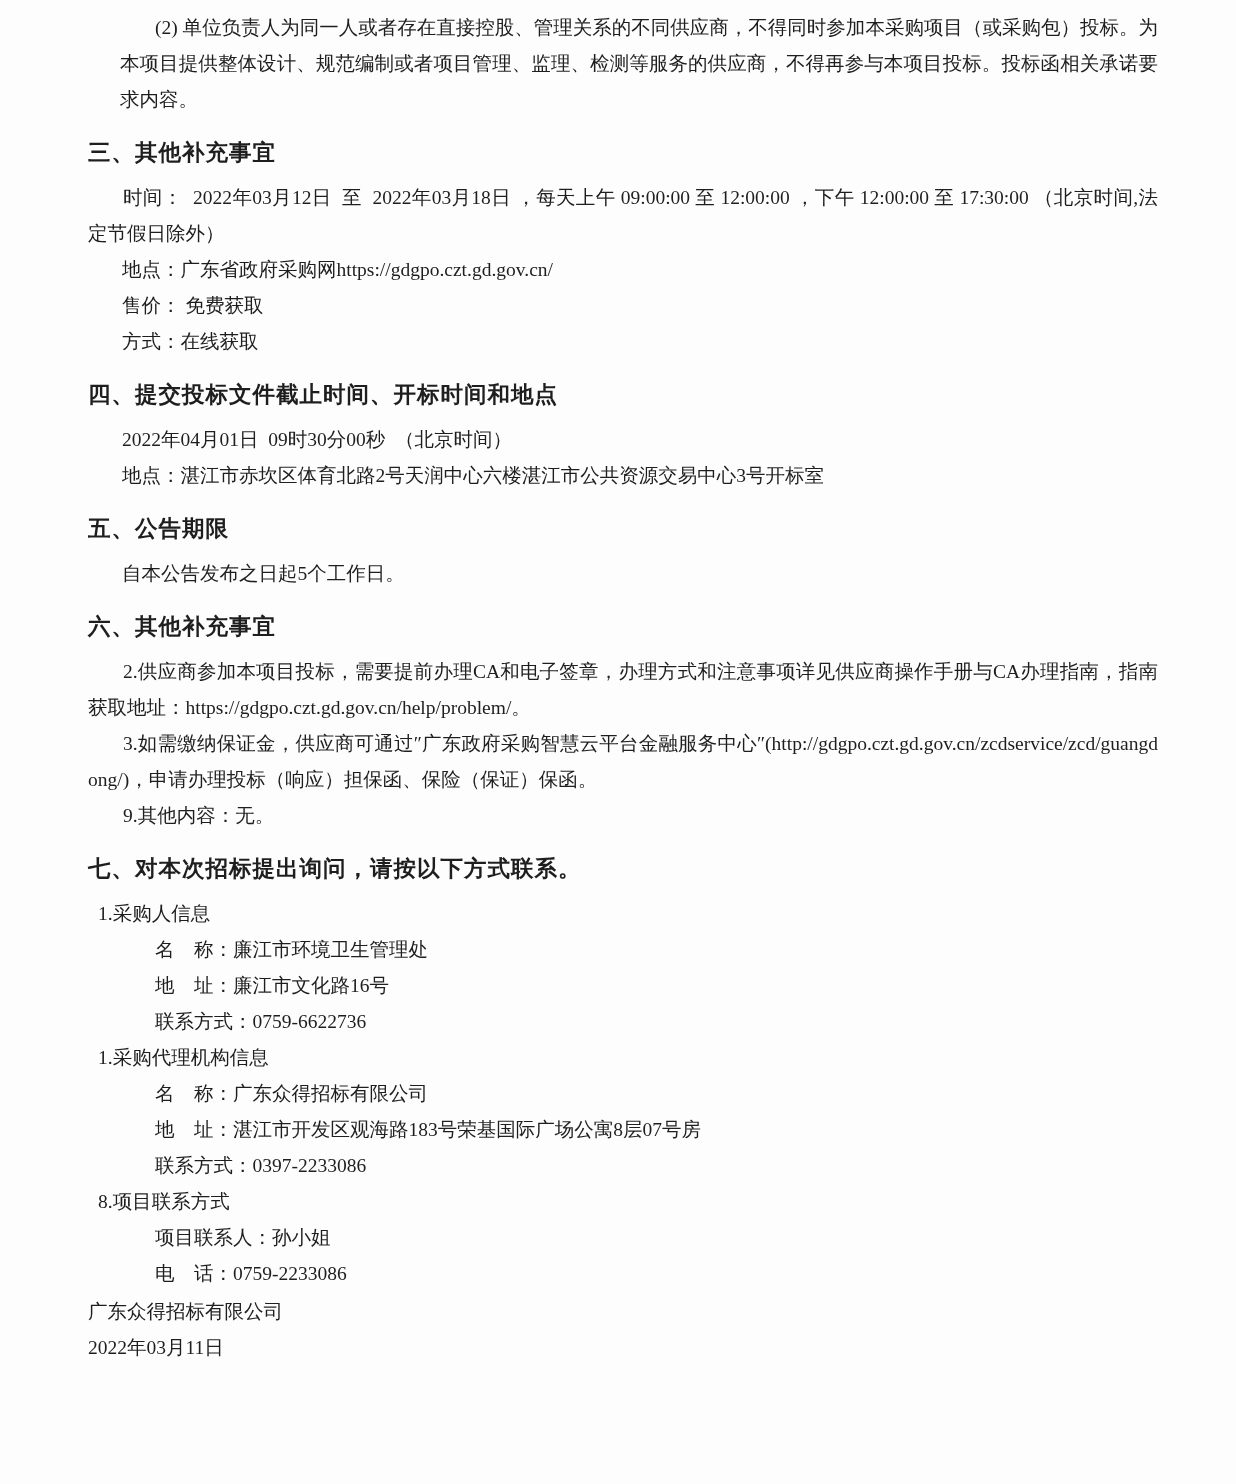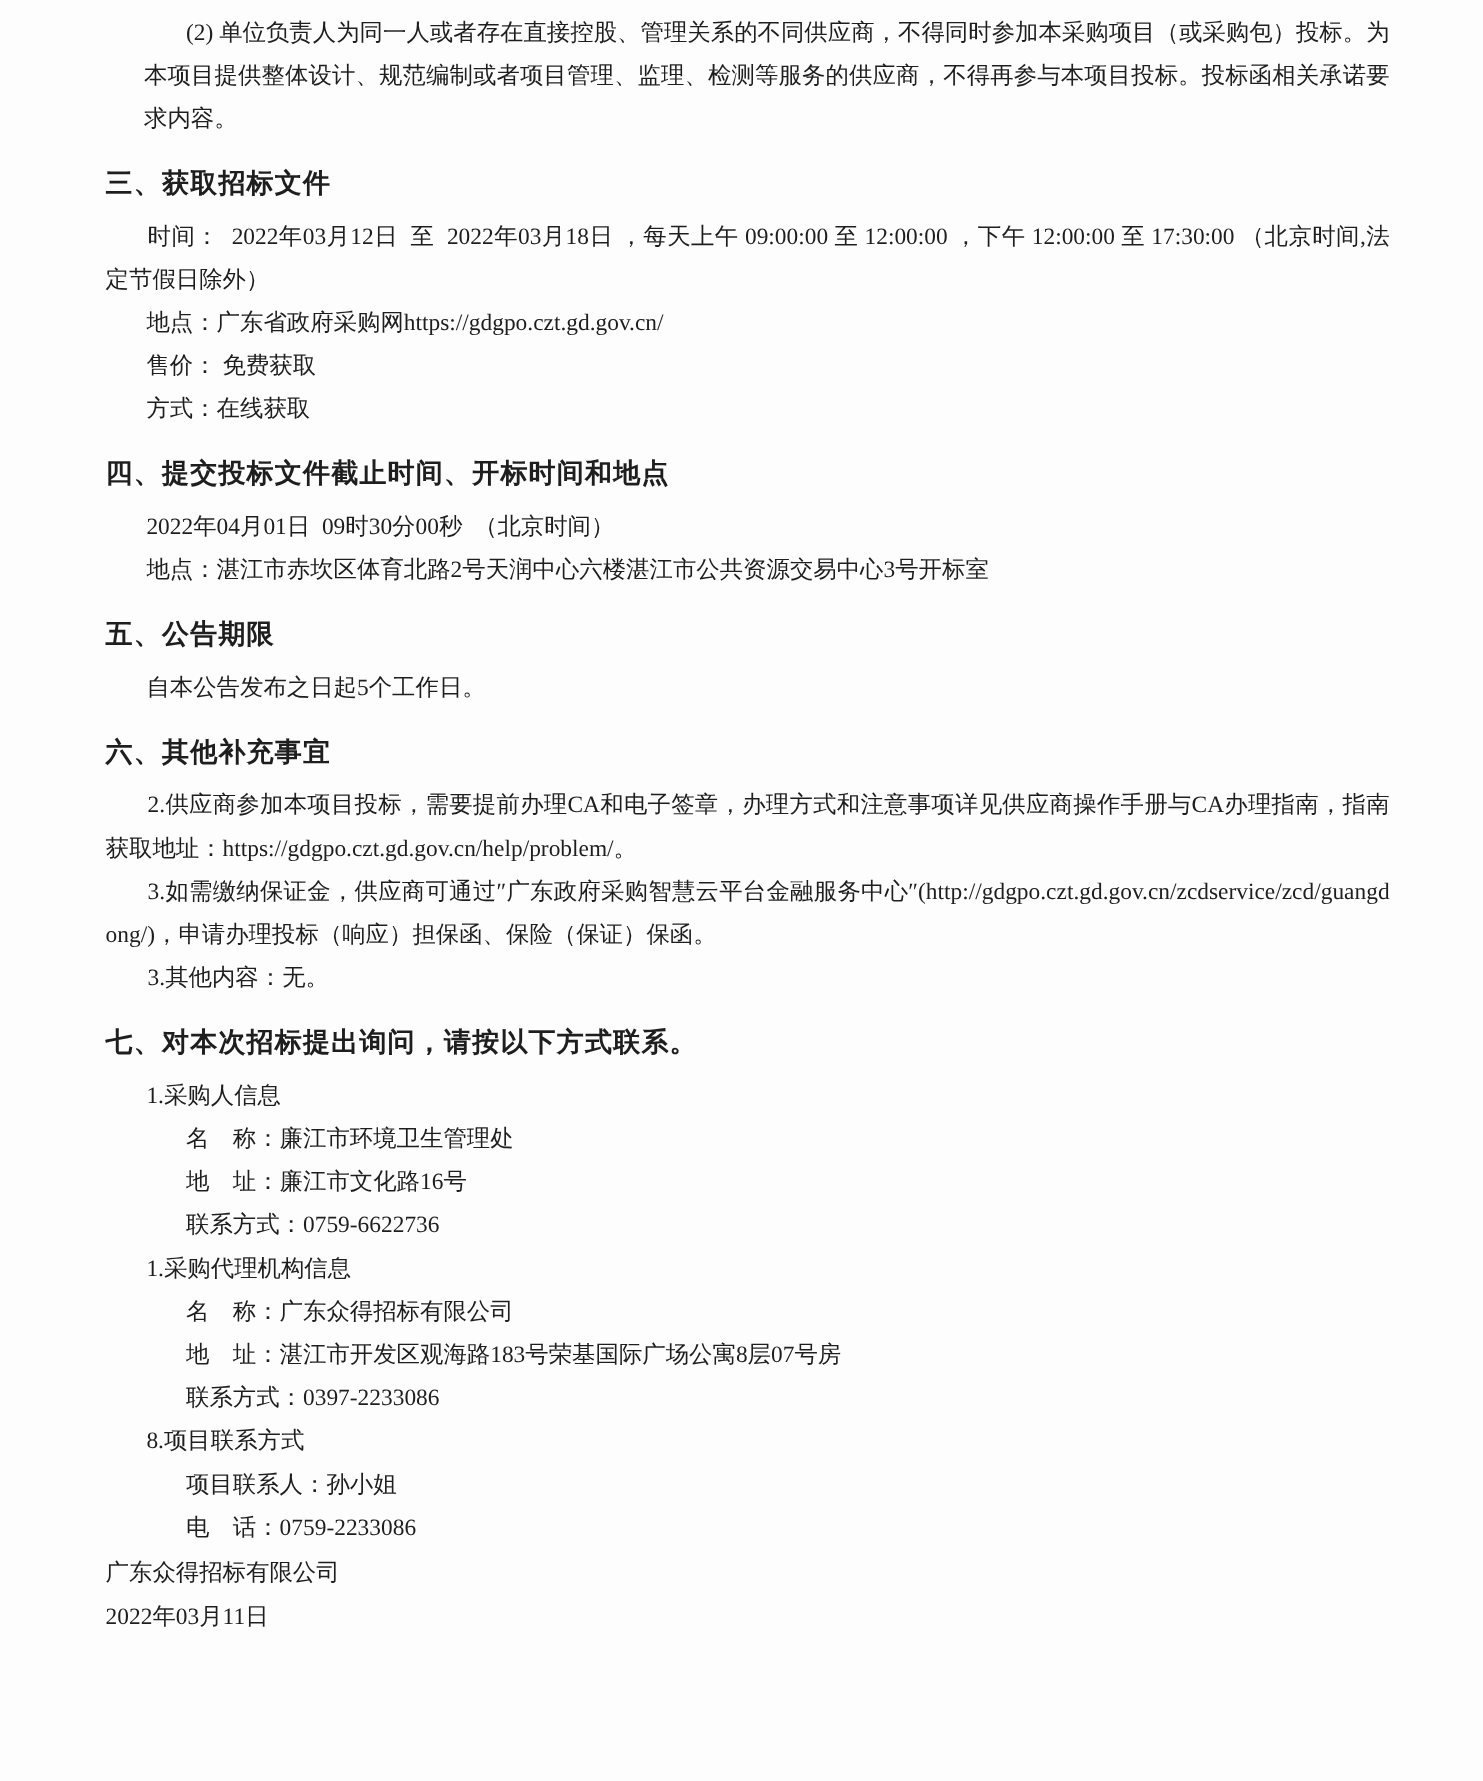--- a/index.html
+++ b/index.html
@@ -28,21 +28,21 @@
   
   .ti {
     text-indent: 35px;
   }
   
   .info {
     margin-left: 34px;
   }
   
   .sub {
-    margin-left: 34px;
+    margin-left: 10px;
   }
   
   .detail {
     margin-left: 67px;
   }
   .heading {
     font-size: 22.5px;
     font-weight: bold;
     line-height: 40px;
     margin-top: 15px;
@@ -59,37 +59,37 @@
     word-break: keep-all;
   }
 </style>
 </head>
 <body>
 
 <div>
 
   <p class="para clause">(2) 单位负责人为同一人或者存在直接控股、管理关系的不同供应商，不得同时参加本采购项目（或采购包）投标。为本项目提供整体设计、规范编制或者项目管理、监理、检测等服务的供应商，不得再参与本项目投标。投标函相关承诺要求内容。</p>
 
-  <h2 class="heading">三、获取招标文件</h2>
+  <h2 class="heading">三、其他补充事宜</h2>
   <p class="para ti">时间：  2022年03月12日  至  2022年03月18日 ，每天上午 09:00:00 至 12:00:00 ，下午 12:00:00 至 17:30:00 （北京时间,法定节假日除外）</p>
   <p class="para info">地点：广东省政府采购网https://gdgpo.czt.gd.gov.cn/</p>
   <p class="para info">售价： 免费获取</p>
   <p class="para info">方式：在线获取</p>
 
   <h2 class="heading">四、提交投标文件截止时间、开标时间和地点</h2>
   <p class="para info">2022年04月01日  09时30分00秒  （北京时间）</p>
   <p class="para info">地点：湛江市赤坎区体育北路2号天润中心六楼湛江市公共资源交易中心3号开标室</p>
 
   <h2 class="heading">五、公告期限</h2>
   <p class="para info">自本公告发布之日起5个工作日。</p>
 
   <h2 class="heading">六、其他补充事宜</h2>
   <p class="para ti">2.供应商参加本项目投标，需要提前办理CA和电子签章，办理方式和注意事项详见供应商操作手册与CA办理指南，指南获取地址：https://gdgpo.czt.gd.gov.cn/help/problem/。</p>
   <p class="para ti">3.如需缴纳保证金，供应商可通过″广东政府采购智慧云平台金融服务中心″(http://gdgpo.czt.gd.gov.cn/zcdservice/zcd/guangdong/)，申请办理投标（响应）担保函、保险（保证）保函。</p>
-  <p class="para ti">3.其他内容：无。</p>
+  <p class="para ti">9.其他内容：无。</p>
 
   <h2 class="heading">七、对本次招标提出询问，请按以下方式联系。</h2>
 
   <p class="para sub">1.采购人信息</p>
   <p class="para detail">名　称：廉江市环境卫生管理处</p>
   <p class="para detail">地　址：廉江市文化路16号</p>
   <p class="para detail">联系方式：0759-6622736</p>
 
   <p class="para sub">1.采购代理机构信息</p>
   <p class="para detail">名　称：广东众得招标有限公司</p>

